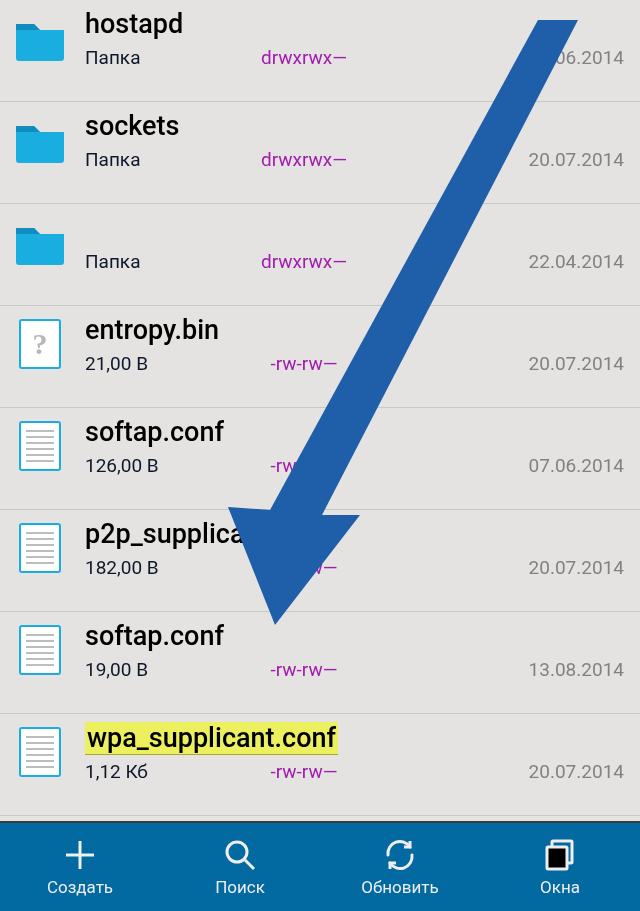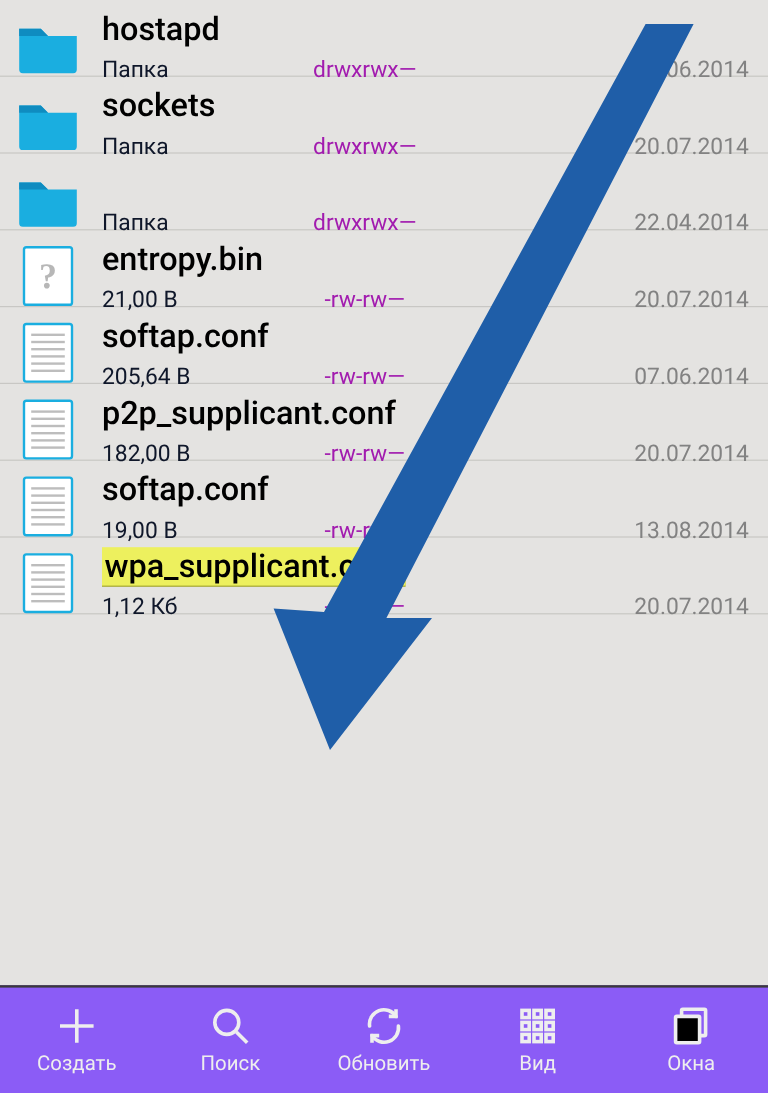--- a/index.html
+++ b/index.html
@@ -1,27 +1,27 @@
 <!DOCTYPE html>
 <html><head>
 <meta charset="utf-8">
 <style>
   html,body{margin:0;padding:0;width:640px;height:911px;overflow:hidden;font-family:Roboto,Helvetica,Arial,sans-serif;background:#f5f5f5}
   #canvas{position:relative;width:640px;height:911px;background:#e4e3e1;}
   .list{position:absolute;left:0;right:0;top:0;}
-  .row{position:relative;height:64px;border-bottom:1px solid #c8c7c4;box-sizing:border-box;}
+  .row{position:relative;height:102px;border-bottom:1px solid #c8c7c4;box-sizing:border-box;}
   .icon-cell{position:absolute;left:12px;top:10px;width:56px;height:56px;}
   .folder-icon svg,.file-icon svg{width:56px;height:56px;display:block}
   .file-icon .qmark{font-family:serif;font-size:30px;fill:#b7b7b7;font-weight:bold}
   .name{position:absolute;left:85px;top:8px;font-size:27px;font-weight:500;color:#000;}
   .name.highlight{background:#edf05e;padding:0 2px;box-shadow:0 1px 0 #a5a72e;}
   .sub{position:absolute;left:85px;top:46px;font-size:19px;color:#0f172a;}
   .perm{position:absolute;left:244px;top:46px;font-size:19px;color:#a21caf;text-align:center;width:120px;}
   .date{position:absolute;right:16px;top:46px;font-size:19px;color:#828282;text-align:right;}
-  .bottombar{position:absolute;left:0;right:0;bottom:0;height:88px;background:#8b5cf6;border-top:2px solid #3a3a3a;display:flex;}
+  .bottombar{position:absolute;left:0;right:0;bottom:0;height:88px;background:#0369a1;border-top:2px solid #3a3a3a;display:flex;}
   .bb-item{flex:1;display:flex;flex-direction:column;align-items:center;justify-content:center;color:#eee;font-size:17px;}
   .bb-item svg{width:36px;height:36px;display:block;margin-bottom:4px;fill:none;stroke:#eee;stroke-width:3}
   .arrow{position:absolute;left:220px;top:20px;pointer-events:none;}
 </style>
 </head>
 <body>
 
 <div id="canvas">
   <div class="list" id="list">
       <div class="row">
@@ -77,21 +77,21 @@
             <rect x="8" y="4" width="40" height="48" rx="2" fill="#fff" stroke="#1aaee0" stroke-width="2"></rect>
             <rect x="14" y="12" width="28" height="2" fill="#bdbdbd"></rect>
             <rect x="14" y="18" width="28" height="2" fill="#bdbdbd"></rect>
             <rect x="14" y="24" width="28" height="2" fill="#bdbdbd"></rect>
             <rect x="14" y="30" width="28" height="2" fill="#bdbdbd"></rect>
             <rect x="14" y="36" width="28" height="2" fill="#bdbdbd"></rect>
             <rect x="14" y="42" width="28" height="2" fill="#bdbdbd"></rect>
           </svg>
         </div>
         <div class="name">softap.conf</div>
-        <div class="sub">205,64 B</div>
+        <div class="sub">126,00 B</div>
         <div class="perm">-rw-rw—</div>
         <div class="date">07.06.2014</div>
       </div>
       <div class="row">
         <div class="icon-cell file-icon">
           <svg viewBox="0 0 56 56">
             <rect x="8" y="4" width="40" height="48" rx="2" fill="#fff" stroke="#1aaee0" stroke-width="2"></rect>
             <rect x="14" y="12" width="28" height="2" fill="#bdbdbd"></rect>
             <rect x="14" y="18" width="28" height="2" fill="#bdbdbd"></rect>
             <rect x="14" y="24" width="28" height="2" fill="#bdbdbd"></rect>
@@ -164,33 +164,19 @@
       <svg viewBox="0 0 36 36">
           <path d="M6 18 A12 12 0 0 1 28 10" stroke-linecap="round"></path>
           <polyline points="28,4 28,10 22,10"></polyline>
           <path d="M30 18 A12 12 0 0 1 8 26" stroke-linecap="round"></path>
           <polyline points="8,32 8,26 14,26"></polyline>
         </svg>
       <span>Обновить</span>
     </div>
     <div class="bb-item">
       <svg viewBox="0 0 36 36" stroke="none" fill="#eee">
-        <rect x="5" y="5" width="6" height="6"></rect>
-          <rect x="15" y="5" width="6" height="6"></rect>
-          <rect x="25" y="5" width="6" height="6"></rect>
-        <rect x="5" y="15" width="6" height="6"></rect>
-          <rect x="15" y="15" width="6" height="6"></rect>
-          <rect x="25" y="15" width="6" height="6"></rect>
-        <rect x="5" y="25" width="6" height="6"></rect>
-          <rect x="15" y="25" width="6" height="6"></rect>
-          <rect x="25" y="25" width="6" height="6"></rect>
-      </svg>
-      <span>Вид</span>
-    </div>
-    <div class="bb-item">
-      <svg viewBox="0 0 36 36" stroke="none" fill="#eee">
         <rect x="10" y="4" width="20" height="22" rx="1"></rect>
           <rect x="5" y="10" width="20" height="22" rx="1" fill="#000" stroke="#eee" stroke-width="3"></rect>
       </svg>
       <span>Окна</span>
     </div>
   </div>
 </div>
 
 </body></html>

